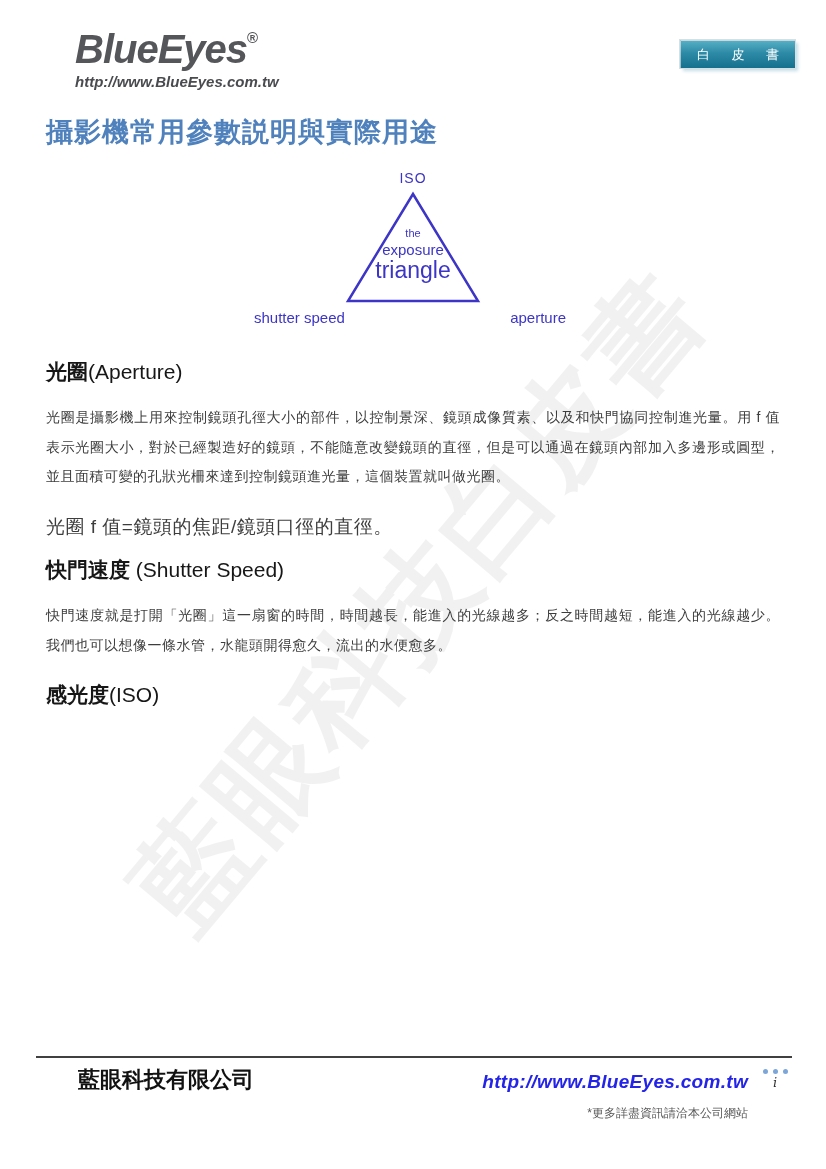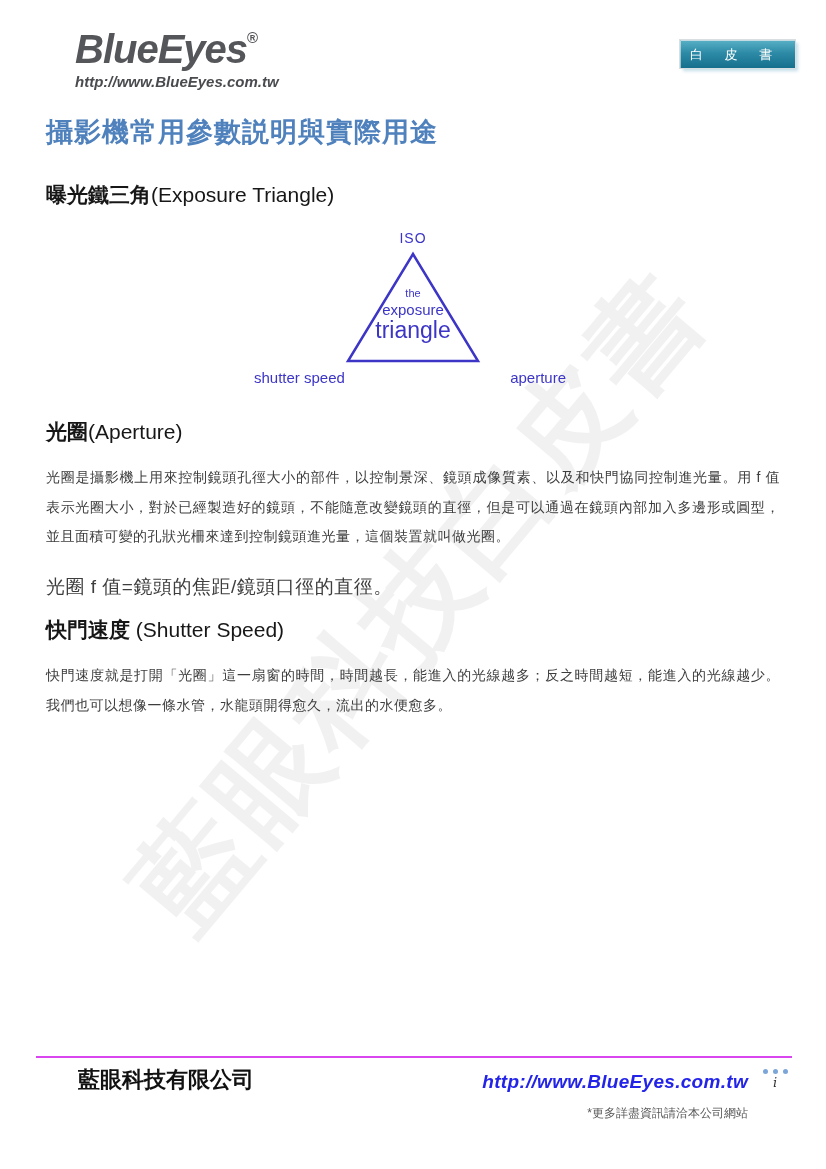--- a/index.html
+++ b/index.html
@@ -63,21 +63,21 @@
     top: 40px;
     width: 115px;
     height: 28px;
     background: linear-gradient(180deg, #55aec4 0%, #2d8aa6 45%, #15708e 100%);
     border-top: 1px solid rgba(255,255,255,0.75);
     border-left: 1px solid rgba(255,255,255,0.55);
     box-shadow: 0 0 0 1px #d9dee1, 3px 3px 3px rgba(165,205,220,0.65);
     color: #ffffff;
     font-size: 13px;
     letter-spacing: 9px;
-    text-align: left;
+    text-align: center;
     line-height: 27px;
     text-indent: 9px;
     z-index: 2;
   }
 
   
   .content { position: relative; z-index: 1; padding: 0 46px; }
 
   .doc-title {
     margin-top: 112px;
@@ -128,21 +128,21 @@
   .dg-inner .l3 { font-size: 23px; display: block; margin-top: 2px; }
   .dg-left  { position: absolute; left: 6px;  top: 141px; font-size: 15px; }
   .dg-right { position: absolute; right: 12px; top: 141px; font-size: 15px; }
 
   
   .footer {
     position: absolute;
     left: 36px;
     right: 34px;
     top: 1056px;
-    border-top: 2px solid #d946ef;
+    border-top: 2px solid #404040;
     z-index: 2;
   }
   .footer-inner { display: flex; justify-content: space-between; padding-top: 7px; }
   .footer-left { padding-left: 42px; }
   .company-name { font-size: 22px; font-weight: bold; color: #111111; line-height: 30px; }
   .address { font-size: 14px; color: #595959; margin-top: 6px; letter-spacing: 0.5px; }
   .telfax { font-size: 14px; color: #3d3d3d; margin-top: 7px; letter-spacing: 0.3px; }
   .telfax .num { color: #ff0000; font-weight: bold; }
   .telfax .gap { display: inline-block; width: 24px; }
 
@@ -181,21 +181,20 @@
     <div class="logo-text"><span>BlueEyes</span><span class="logo-reg">®</span></div>
     <a class="logo-url" href="#">http://www.BlueEyes.com.tw</a>
   </div>
 
   <div class="wp-badge">白 皮 書</div>
 
   <div class="content">
 
     <h1 class="doc-title">攝影機常用參數説明與實際用途</h1>
 
-    <h2 class="h2 h2-1"><span class="zh">曝光鐵三角</span><span class="en">(Exposure Triangle)</span></h2>
 
     <div class="diagram">
       <svg width="330" height="165" viewBox="0 0 330 165">
         <polygon points="165,26 100,133 230,133" fill="none" stroke="#3c35c6" stroke-width="2.5"></polygon>
       </svg>
       <div class="dg-iso">ISO</div>
       <div class="dg-inner">
         <span class="l1">the</span>
         <span class="l2">exposure</span>
         <span class="l3">triangle</span>
@@ -204,20 +203,21 @@
       <div class="dg-right">aperture</div>
     </div>
 
     <h2 class="h2 h2-2"><span class="zh">光圈</span><span class="en">(Aperture)</span></h2>
     <p class="body-p">光圈是攝影機上用來控制鏡頭孔徑大小的部件，以控制景深、鏡頭成像質素、以及和快門協同控制進光量。用 f 值表示光圈大小，對於已經製造好的鏡頭，不能隨意改變鏡頭的直徑，但是可以通過在鏡頭內部加入多邊形或圓型，並且面積可變的孔狀光柵來達到控制鏡頭進光量，這個裝置就叫做光圈。</p>
     <p class="body-line">光圈 f 值=鏡頭的焦距/鏡頭口徑的直徑。</p>
 
     <h2 class="h2 h2-3"><span class="zh">快門速度 </span><span class="en">(Shutter Speed)</span></h2>
     <p class="body-p">快門速度就是打開「光圈」這一扇窗的時間，時間越長，能進入的光線越多；反之時間越短，能進入的光線越少。我們也可以想像一條水管，水龍頭開得愈久，流出的水便愈多。</p>
 
+    <h2 class="h2 h2-4"><span class="zh">感光度</span><span class="en">(ISO)</span></h2>
 
   </div>
 
   <div class="footer">
     <div class="footer-inner">
       <div class="footer-left">
         <div class="company-name">藍眼科技有限公司</div>
       </div>
       <div class="footer-right">
         <a class="footer-url" href="#">http://www.BlueEyes.com.tw</a>

